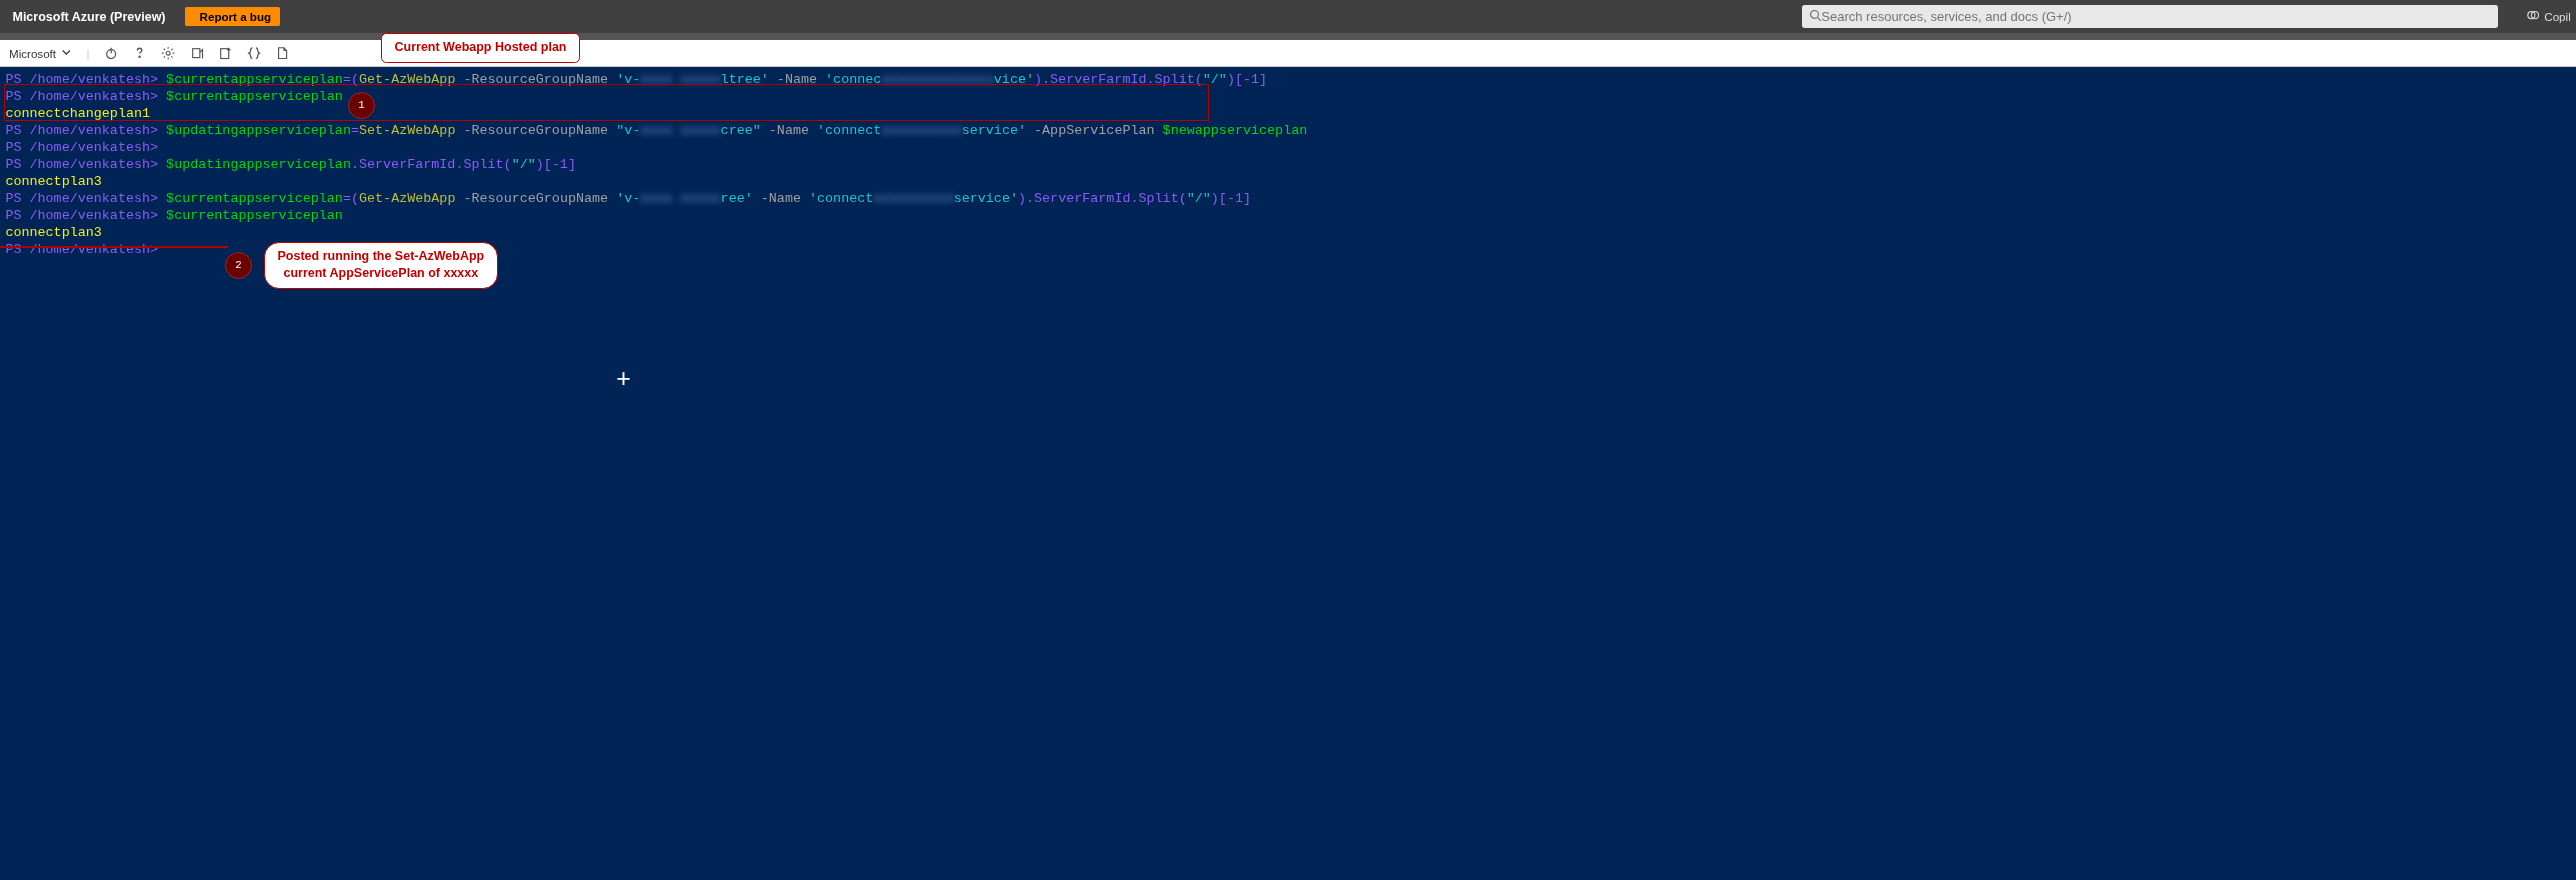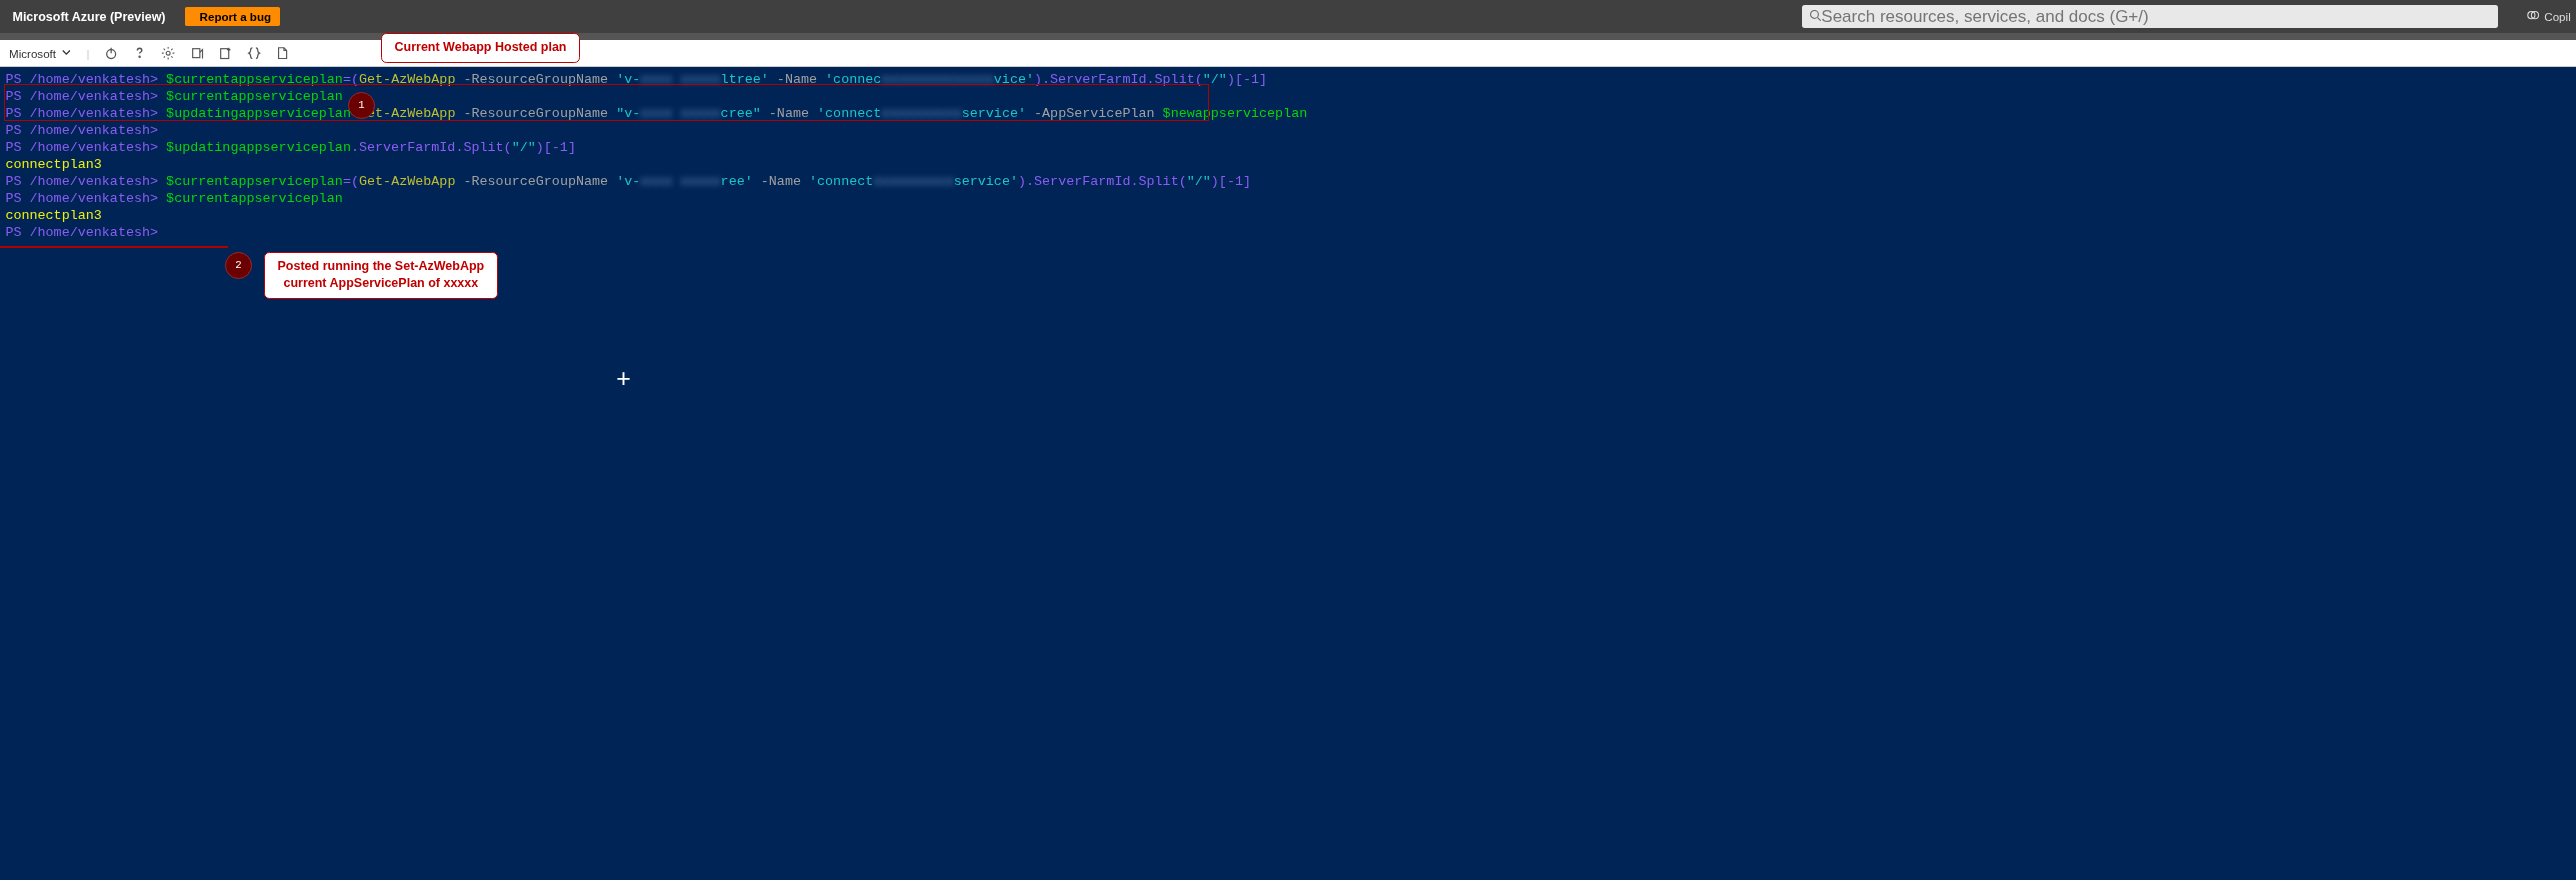--- a/index.html
+++ b/index.html
@@ -38,21 +38,21 @@
     border-radius: 2.7px;
     height: 23px;
     width: 696px;
     padding: 0 7.1px;
     color: #555;
   }
   .search-wrap input {
     border: none;
     background: transparent;
     flex: 1;
-    font-size: 17px;
+    font-size: 13px;
     color: #333;
     outline: none;
   }
   .copilot {
     display: flex;
     align-items: center;
     gap: 3.6px;
     color: #ddd;
     font-size: 11.6px;
     margin-left: 18px;
@@ -231,20 +231,21 @@
       </svg>
     </span>
 </div>
 
 <div class="terminal">
 
   <div class="term-line"><span class="c-white">PS /home/venkatesh&gt;</span><span class="c-green"> $currentappserviceplan</span><span class="c-white">=(</span><span class="c-cmd">Get-AzWebApp</span><span class="c-gray"> -ResourceGroupName </span><span class="c-teal">'v-</span><span class="c-teal redact">xxxx xxxxx</span><span class="c-teal">ltree'</span><span class="c-gray"> -Name </span><span class="c-teal">'connec</span><span class="c-teal redact">xxxxxxxxxxxxxx</span><span class="c-teal">vice'</span><span class="c-white">).ServerFarmId.Split(</span><span class="c-teal">"/"</span><span class="c-white">)[-1]</span></div>
 
   <div class="term-line"><span class="c-white">PS /home/venkatesh&gt;</span><span class="c-green"> $currentappserviceplan</span></div>
 
+  <div class="term-line"><span class="c-yellow">connectchangeplan1</span></div>
 
 
   <div class="term-line"><span class="c-white">PS /home/venkatesh&gt;</span><span class="c-green"> $updatingappserviceplan</span><span class="c-white">=</span><span class="c-cmd">Set-AzWebApp</span><span class="c-gray"> -ResourceGroupName </span><span class="c-teal">"v-</span><span class="c-teal redact">xxxx xxxxx</span><span class="c-teal">cree"</span><span class="c-gray"> -Name </span><span class="c-teal">'connect</span><span class="c-teal redact">xxxxxxxxxx</span><span class="c-teal">service'</span><span class="c-gray"> -AppServicePlan </span><span class="c-green">$newappserviceplan</span></div>
 
   <div class="term-line"><span class="c-white">PS /home/venkatesh&gt;</span></div>
 
   <div class="term-line"><span class="c-white">PS /home/venkatesh&gt;</span><span class="c-green"> $updatingappserviceplan</span><span class="c-white">.ServerFarmId.Split(</span><span class="c-teal">"/"</span><span class="c-white">)[-1]</span></div>
 
   <div class="term-line"><span class="c-yellow">connectplan3</span></div>
 
@@ -262,20 +263,20 @@
   <div class="callout" style="left:381px; top:-34px;">
     <span>Current Webapp Hosted plan</span>
   </div>
   <div class="marker" style="left:348px; top:25px;">
     <span>1</span>
   </div>
 
   <div class="marker" style="left:225px; top:185px;">
     <span>2</span>
   </div>
-  <div class="callout" style="left:264px; top:185px;">
+  <div class="callout" style="left:264px; top:175px;border-radius:15px;">
     <span>Posted running the Set-AzWebApp</span><br>
     <span>current AppServicePlan of xxxxx</span>
   </div>
 
   <div class="cursor-cross" style="left:616px; top:305px;">+</div>
 </div>
 
 
 </body></html>

